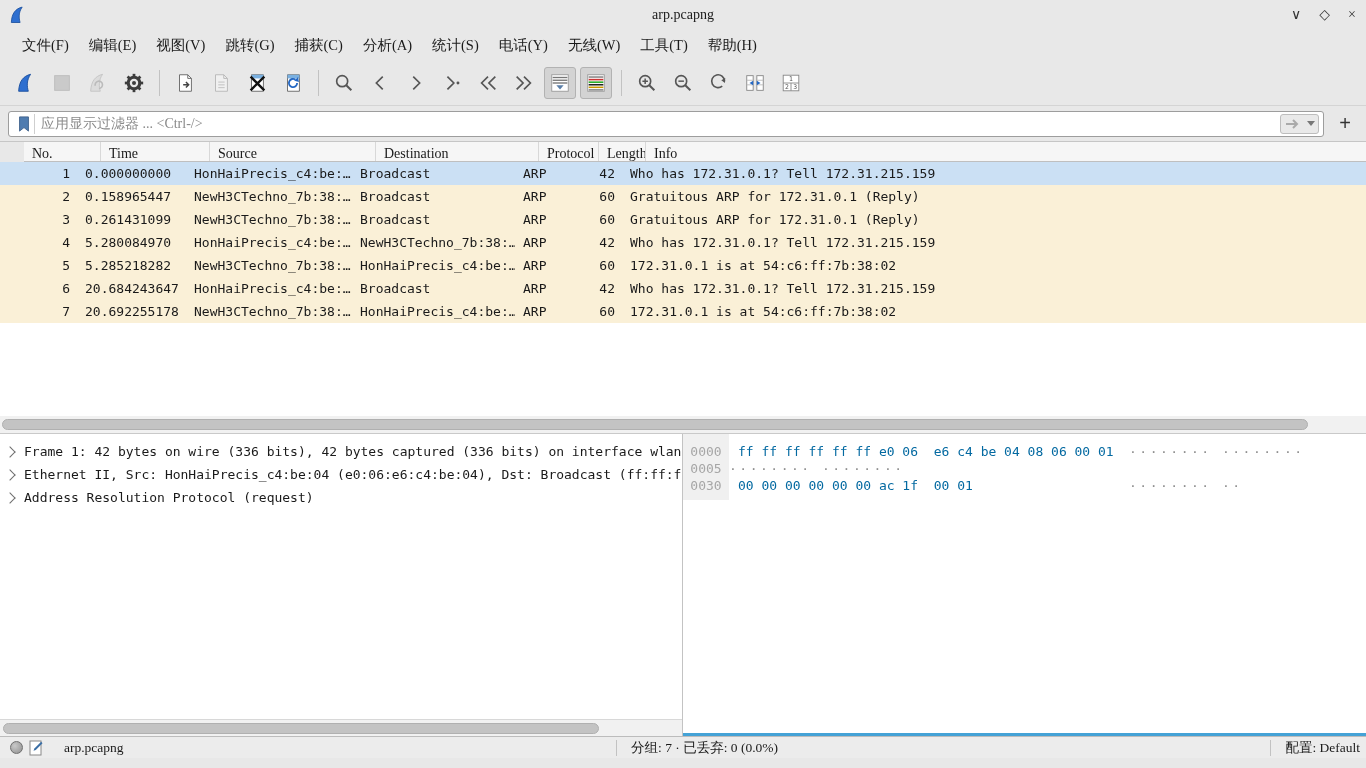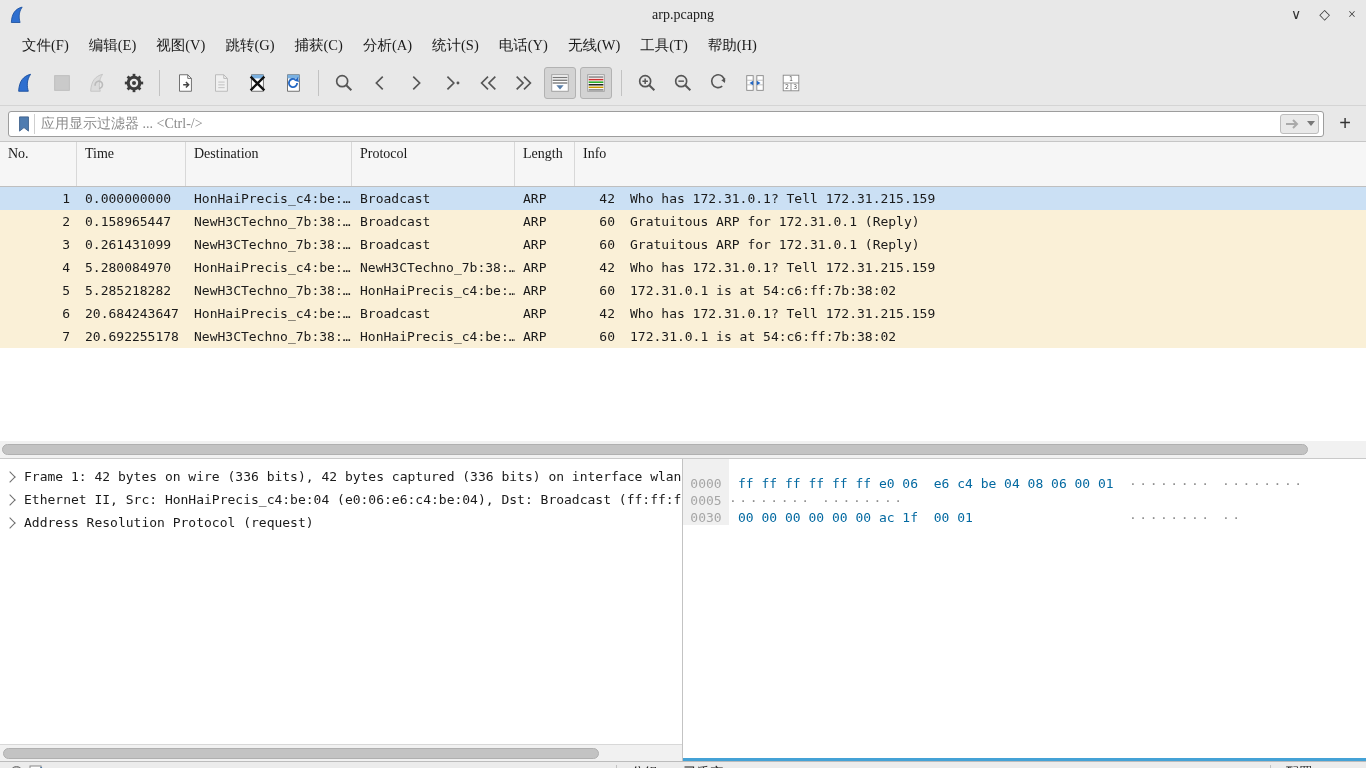--- a/index.html
+++ b/index.html
@@ -38,21 +38,21 @@
   .ffield input::placeholder { color:#8a8a8a; }
   .fapply { display:flex; align-items:center; height:20px; border:1px solid #bdbdbd; border-radius:3px;
             background:#e9e9e9; padding:0 3px; margin-left:4px; }
   .fapply .caret { width:0; height:0; border-left:4px solid transparent; border-right:4px solid transparent;
                    border-top:5px solid #777; margin-left:5px; }
   .fplus { width:26px; height:26px; margin-left:8px; display:flex; align-items:center; justify-content:center;
            font-size:20px; color:#333; font-family:"Liberation Sans", sans-serif; }
 
   
   .cols { display:grid; grid-template-columns:77px 109px 166px 163px 60px 47px 1fr; }
-  .plheader { height:45px; background:#f6f6f6; border-bottom:1px solid #bfbfbf; font-size:14px; }
+  .plheader { height:20px; background:#f6f6f6; border-bottom:1px solid #bfbfbf; font-size:14px;margin-left:24px; }
   .plheader .hc { padding:4px 0 0 8px; border-right:1px solid #d8d8d8; overflow:hidden; white-space:nowrap; }
   .plheader .hc:last-child { border-right:none; }
   .plrows { background:#fff; }
   .prow { height:23px; line-height:23px; font-size:13px; background:var(--arp,#faf0d7); }
   .prow.sel { background:#cbe0f4; }
   .prow div { overflow:hidden; white-space:nowrap; padding-left:8px; }
   .prow .c-no, .prow .c-len { text-align:right; padding-right:7px; padding-left:0; }
   .plempty { background:#fff; height:93px; }
 
   
@@ -60,21 +60,21 @@
   .hthumb { position:absolute; top:3px; height:11px; background:#c3c3c3; border:1px solid #b0b0b0; border-radius:6px; }
 
   
   .lower { height:303px; display:flex; border-top:1px solid #c9c9c9; background:#fff; }
   .details { width:683px; border-right:1px solid #c3c3c3; position:relative; overflow:hidden; padding-top:6px; }
   .drow { height:23px; line-height:23px; display:flex; align-items:center; white-space:nowrap; font-size:13px; }
   .dcaret { width:8px; height:8px; border-top:1.5px solid #6e6e6e; border-right:1.5px solid #6e6e6e;
             transform:rotate(45deg); margin:0 10px 0 6px; flex:0 0 auto; }
   .dtext { overflow:hidden; white-space:nowrap; }
   .details .hscroll { position:absolute; left:0; right:0; bottom:0; border-top:1px solid #d8d8d8; }
-  .hexpane { flex:1; position:relative; padding-top:16px; background:#fff; }
+  .hexpane { flex:1; position:relative; padding-top:9px; background:#fff; }
   .offsetbg { position:absolute; left:0; top:0; width:46px; height:66px; background:#f0f0f0; }
   .hrow { position:relative; height:17px; line-height:17px; font-size:13px; display:flex; }
   .hoff { width:46px; color:#a6a6a6; text-align:center; flex:0 0 auto; }
   .hbytes { white-space:pre; padding-left:9px; width:400px; flex:0 0 auto; color:#0369a1; }
   .hascii { color:#8f8f8f; letter-spacing:2.5px; white-space:pre; }
   .paneaccent { position:absolute; left:0; right:0; bottom:0; height:3px; }
 
   
   .statusbar { height:22px; border-top:1px solid #bcbcbc; background:#ececec; display:flex; align-items:center;
                font-size:13.5px; padding:0 6px; }
@@ -296,20 +296,21 @@
         </svg>
       <div class="caret"></div>
     </div>
   </div>
   <div class="fplus">+</div>
 </div>
 
 <div class="plheader cols">
   <div class="hc">No.</div>
   <div class="hc">Time</div>
+  <div class="hc">Source</div>
   <div class="hc">Destination</div>
   <div class="hc">Protocol</div>
   <div class="hc">Length</div>
   <div class="hc">Info</div>
 </div>
 
 <div class="plrows mono">
   <div class="prow sel cols" style="background: rgb(203, 224, 244);">
     <div class="c-no">1</div>
     <div>0.000000000</div>

